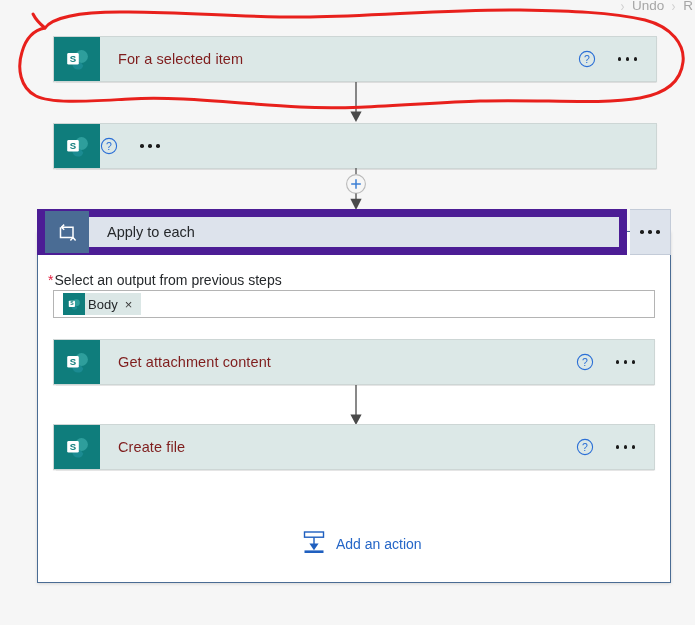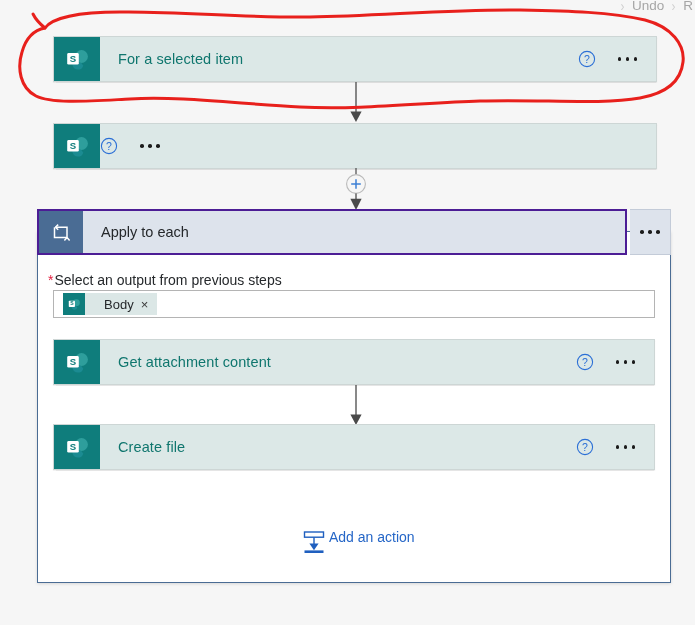--- a/index.html
+++ b/index.html
@@ -49,21 +49,21 @@
   .card .icon-box {
     width: 46px; height: 44px;
     background: #0f7d7c;
     display: flex; align-items: center; justify-content: center;
     flex: 0 0 auto;
   }
   .card .title {
     flex: 1 1 auto;
     padding-left: 18px;
     font-size: 14.5px;
-    color: #0f766e;
+    color: #7f1d1d;
     letter-spacing: .1px;
     white-space: nowrap;
   }
   .card .help {
     flex: 0 0 auto;
     width: 18px; height: 18px;
     margin-right: 22px;
   }
   .card .dots {
     flex: 0 0 auto;
@@ -94,21 +94,21 @@
     box-shadow: 0 1px 3px rgba(0,0,0,.13);
   }
   .loop-header {
     position: absolute;
     display: flex;
     align-items: stretch;
   }
   .loop-main {
     height: 46px;
     background: #dde3ec;
-    border: 2px solid #4c1d95;
+    border: 8px solid #4c1d95;
     display: flex;
     align-items: center;
     flex: 1 1 auto;
   }
   .loop-main .icon-box {
     width: 44px; height: 42px;
     background: #4a6c94;
     display: flex; align-items: center; justify-content: center;
     flex: 0 0 auto;
   }
@@ -157,36 +157,37 @@
   }
   .token .t-icon {
     width: 22px; height: 22px;
     background: #0f7d7c;
     display: flex; align-items: center; justify-content: center;
     flex: 0 0 auto;
   }
   .token .t-label {
     font-size: 13px;
     color: #25282b;
-    padding: 0 7px 0 19px;
+    padding: 0 7px 0 3px;
     white-space: nowrap;
   }
   .token .t-x {
     font-size: 13px;
     color: #3a3a3a;
     padding-right: 9px;
     line-height: 1;
     cursor: pointer;
   }
 
   
   .add-action {
     position: absolute;
     display: flex;
-    gap: 2px;
+    align-items: center;
+    gap: 9px;
     cursor: pointer;
   }
   .add-action .lbl {
     font-size: 14px;
     color: #2566c7;
     white-space: nowrap;
   }
 
   
   .annot {

